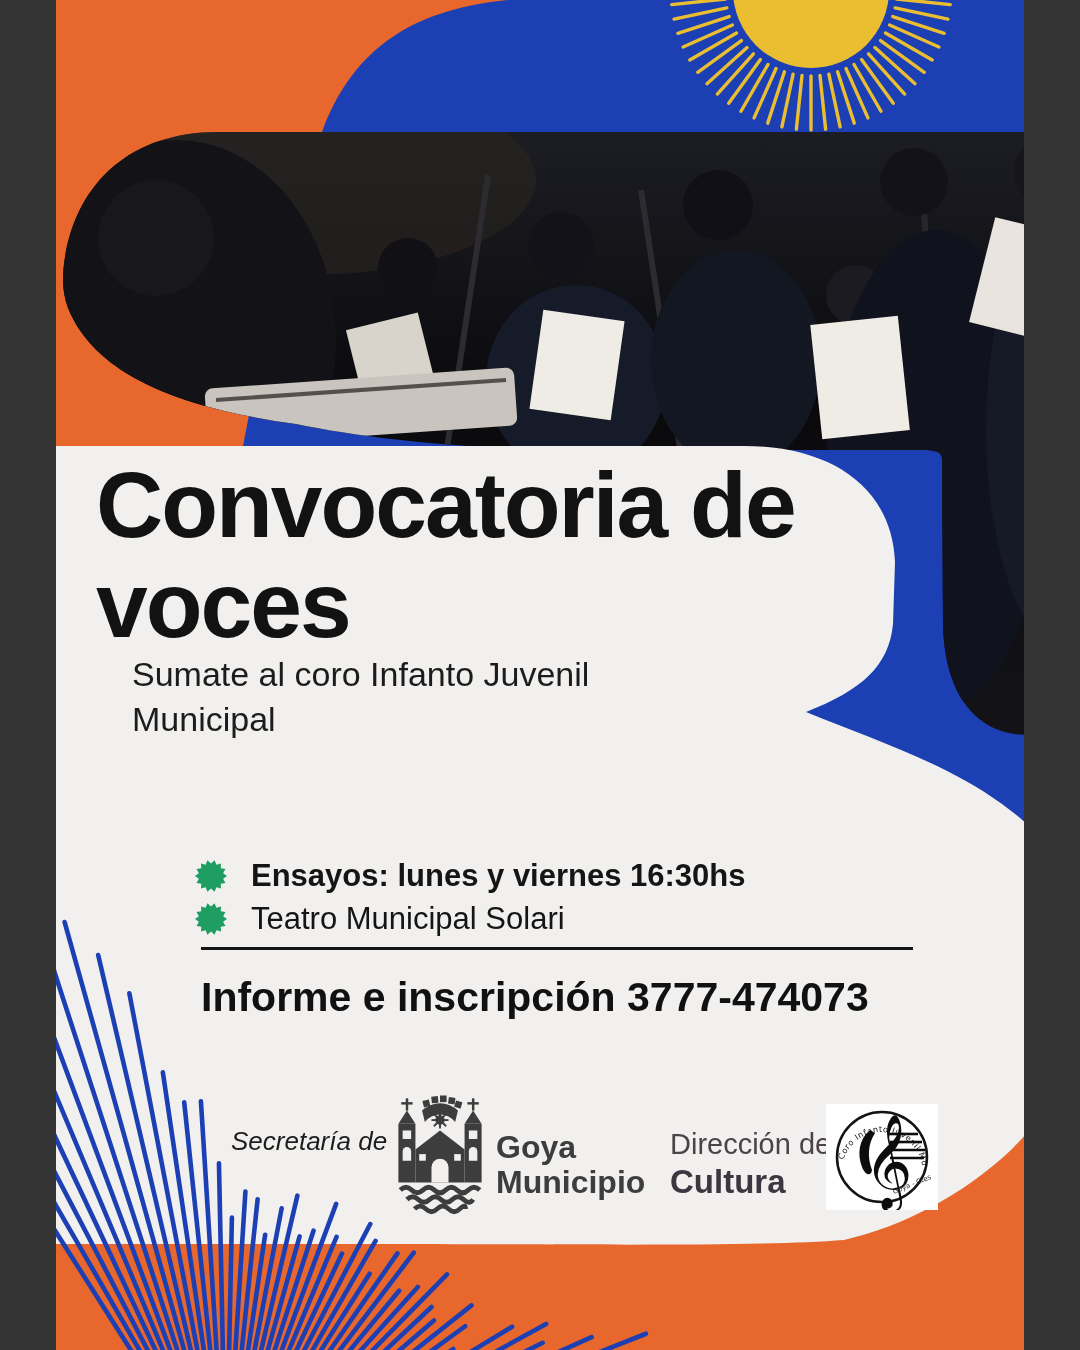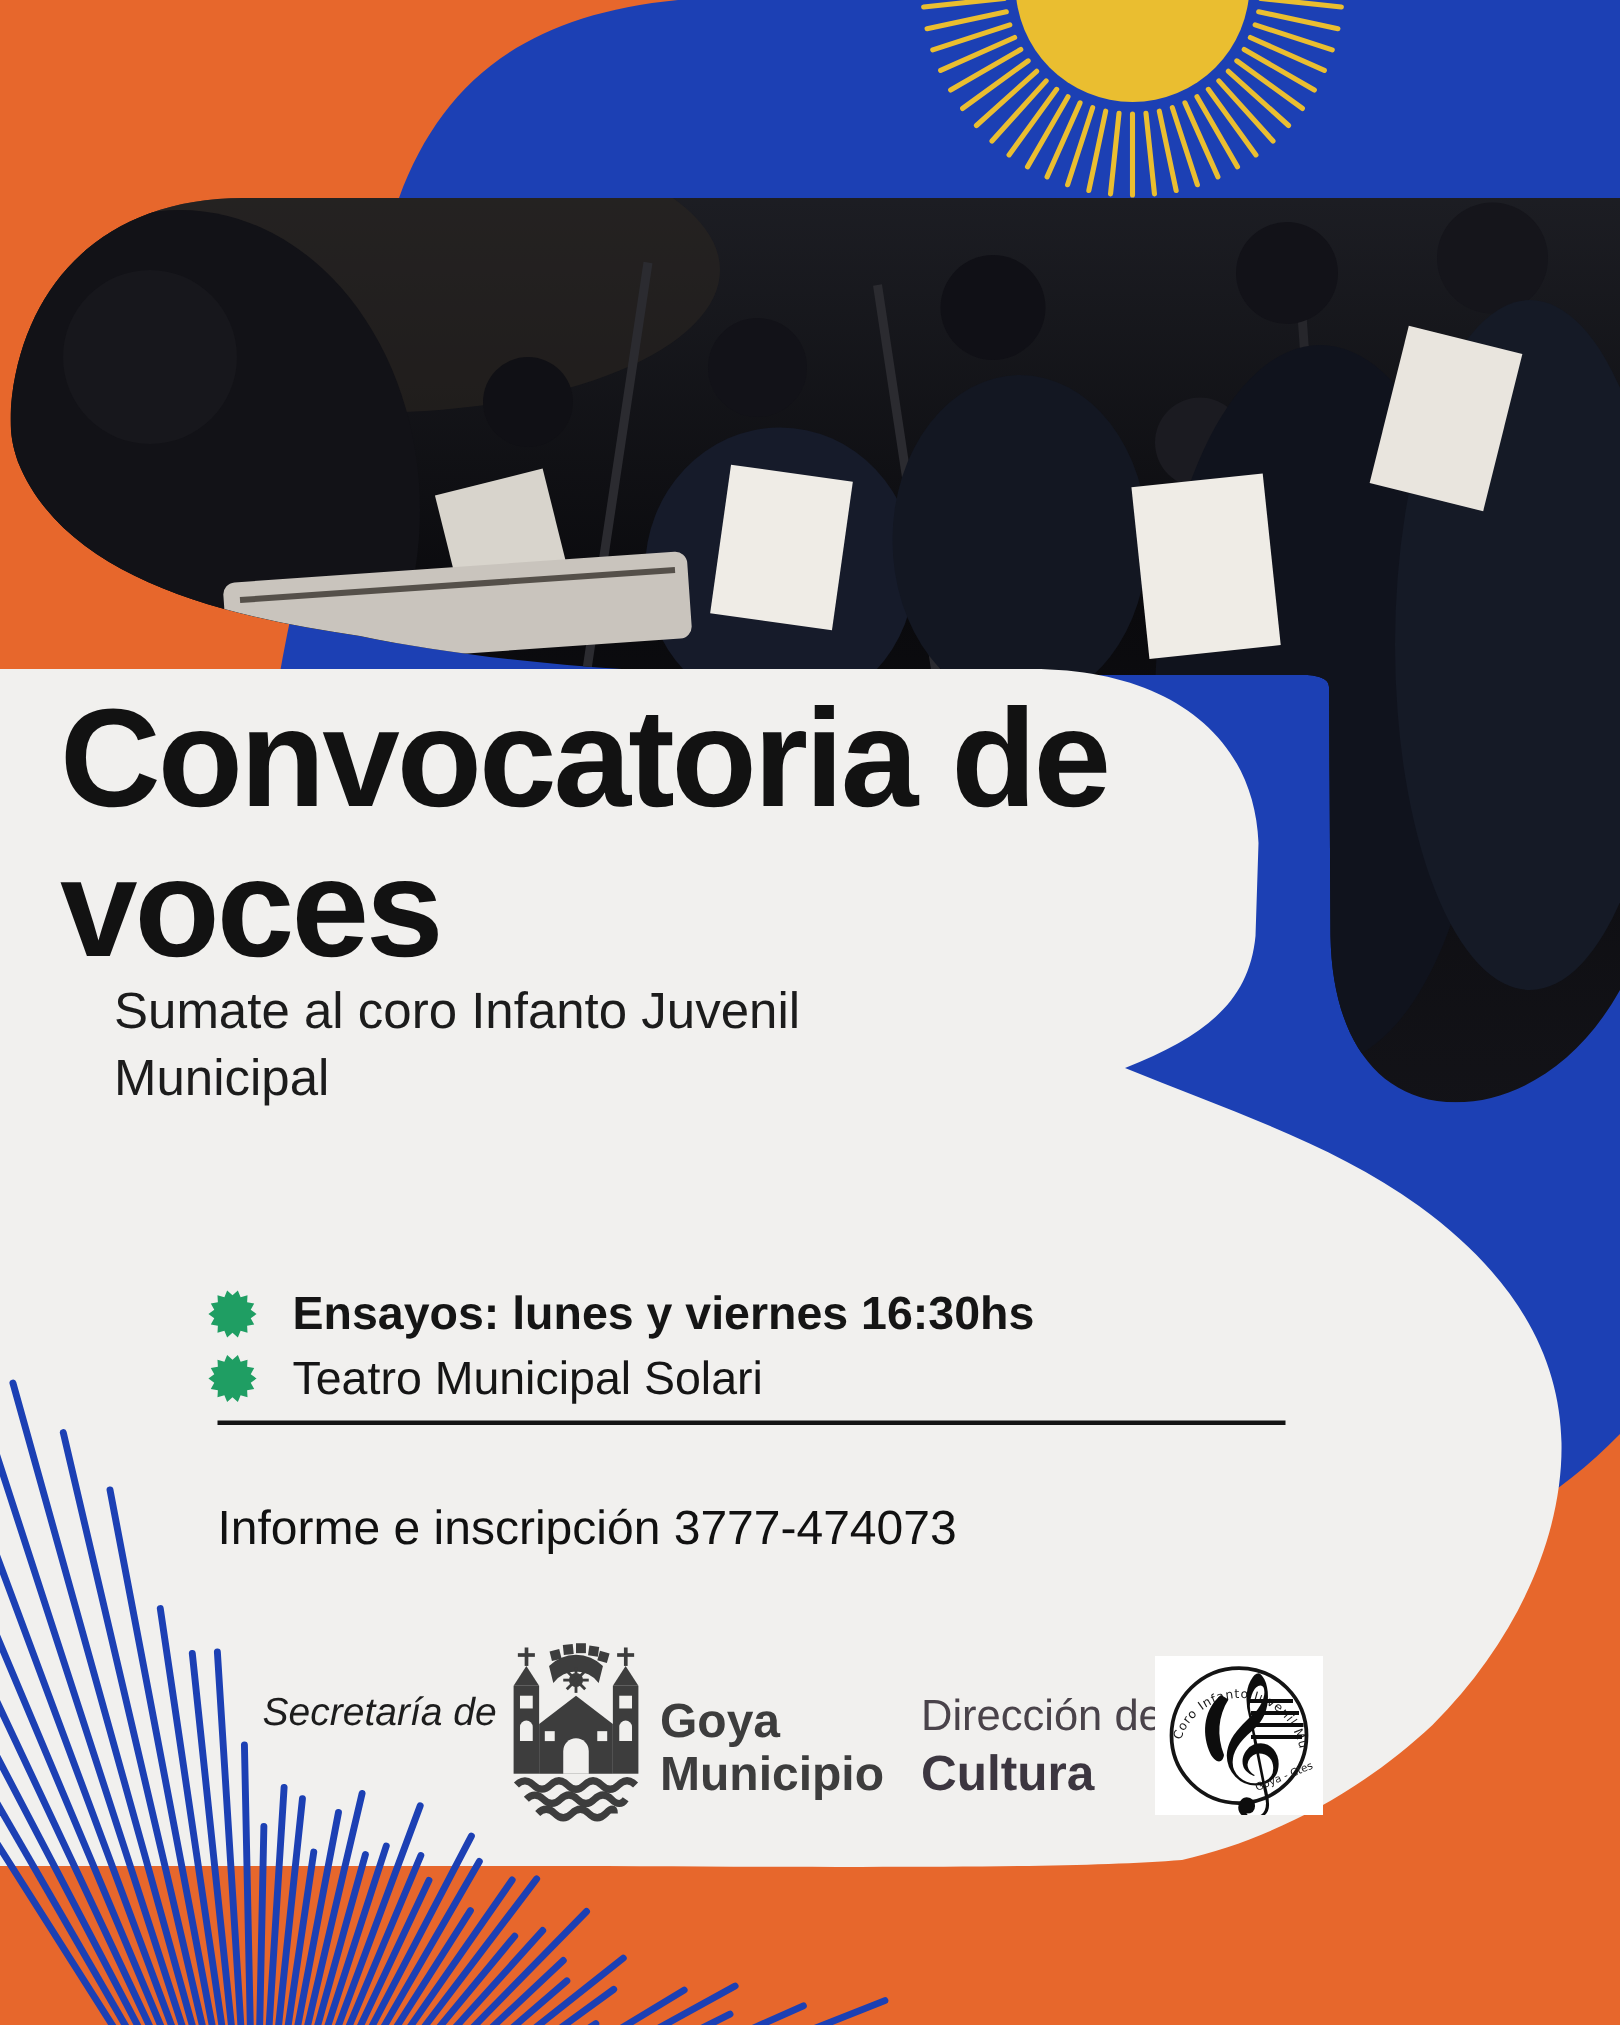--- a/index.html
+++ b/index.html
@@ -1,29 +1,29 @@
 <!DOCTYPE html>
 <html><head>
 <meta charset="utf-8">
 <style>
   html,body{margin:0;padding:0;background:#333;}
-  .canvas{position:relative;width:1080px;height:1350px;margin:0 auto;overflow:hidden;
+  .canvas{position:relative;width:968px;height:1350px;margin:0 auto;overflow:hidden;
           font-family:"Liberation Sans",sans-serif;background:#E7672C;}
   .canvas svg.bg{position:absolute;left:0;top:0;}
   .abs{position:absolute;}
   .title{left:40px;top:456px;width:840px;font-size:93px;font-weight:bold;
          letter-spacing:-2px;line-height:1.07;color:#121212;}
   .subtitle{left:76px;top:652px;width:560px;font-size:34px;line-height:1.31;color:#1c1c1c;}
   .bullets{left:138px;top:858px;}
   .bullet-row{display:flex;align-items:center;gap:23px;margin-bottom:8px;}
   .bullet-row .txt{font-size:31px;color:#151515;line-height:35px;}
   .bullet-row.bold .txt{font-weight:bold;}
   .seal{width:34px;height:34px;flex:0 0 34px;}
   .divider{left:145px;top:947px;width:712px;height:3px;background:#141414;}
-  .contact{left:145px;top:1000px;font-size:32px;font-weight:normal;color:#111;}
+  .contact{left:145px;top:974px;font-size:41px;font-weight:bold;color:#111;}
   .f-sec{left:175px;top:1126px;color:#1d1d1d;font-style:italic;}
   .f-sec .l1{font-size:26px;}
   .f-sec .l2{font-size:34px;font-weight:bold;margin-top:2px;color:#111;}
   .f-goya-logo{left:332px;top:1094px;}
   .f-goya{left:440px;top:1130px;color:#3d3d3d;font-weight:bold;font-size:32px;line-height:35px;}
   .f-cult{left:614px;top:1128px;}
   .f-cult .l1{font-size:29px;color:#4a434a;}
   .f-cult .l2{font-size:33px;font-weight:bold;color:#3c3640;margin-top:2px;}
   .f-choir{left:770px;top:1104px;width:112px;height:106px;background:#ffffff;}
 </style>

